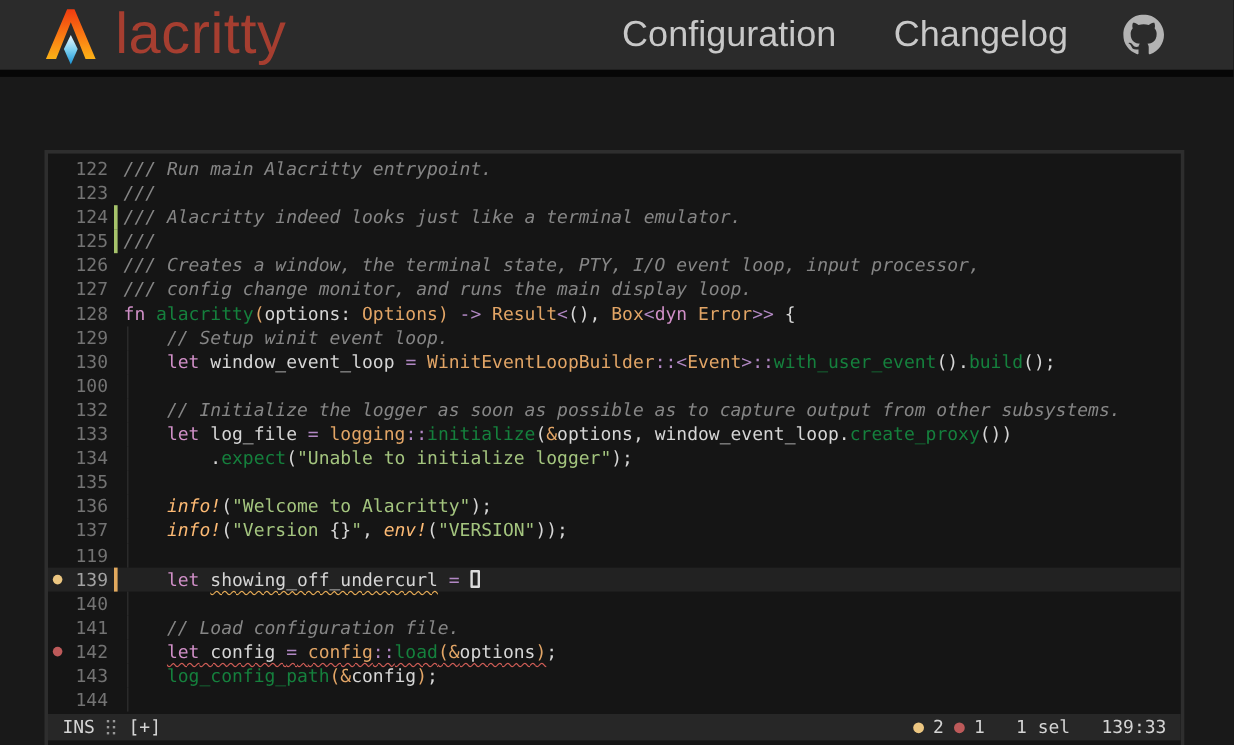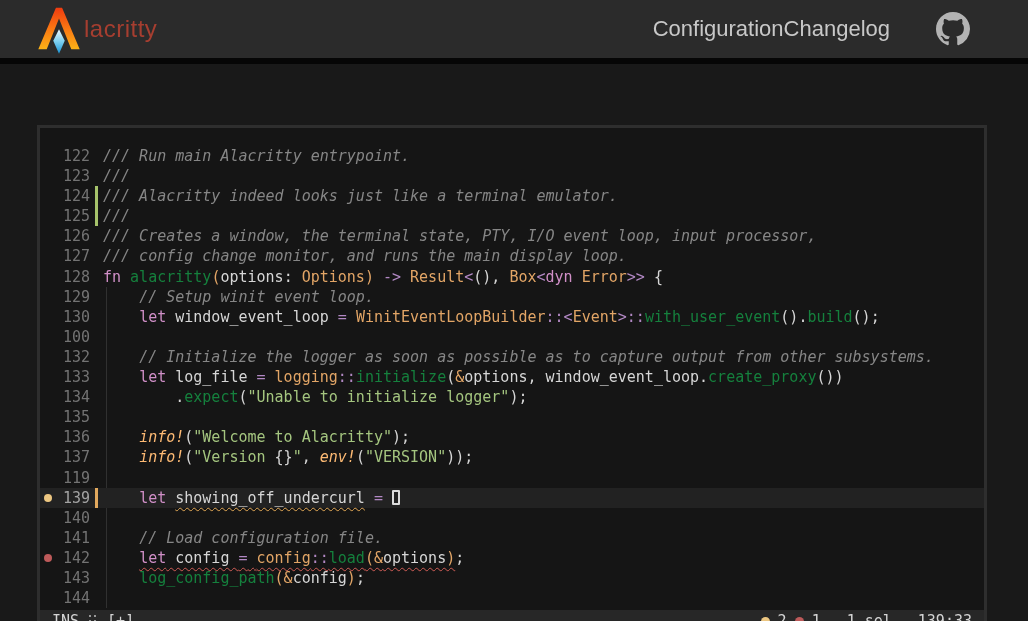--- a/index.html
+++ b/index.html
@@ -4,32 +4,32 @@
 <style>
   * { margin:0; padding:0; box-sizing:border-box; }
   html,body { width:1028px; height:621px; overflow:hidden; background:#191919;
     font-family:"Liberation Sans", sans-serif; }
 
   
   .header { height:58px; background:#2b2b2b; display:flex; align-items:center;
     padding:0 58px 0 36px; position:relative; z-index:2; }
   .logo-wrap { display:flex; align-items:flex-end; cursor:pointer; }
   .logo-svg { display:block; overflow:visible; }
-  .logo-text { color:#a63e30; font-size:24px; line-height:52px; margin-left:2px;
+  .logo-text { color:#a63e30; font-size:48px; line-height:52px; margin-left:14px;
     letter-spacing:0.5px; }
   .spacer { flex:1; }
-  .nav-link { color:#c8c8c8; font-size:22px; cursor:pointer; }
+  .nav-link { color:#c8c8c8; font-size:30px; margin-left:48px; cursor:pointer; }
   .gh { margin-left:46px; cursor:pointer; display:flex; align-items:center; }
   .strip { height:6px; background:#060606; }
 
   
   .term { margin:61px 0 0 37px; width:950px; height:560px;
     border:3px solid #2e2e2e; background:#151515; overflow:hidden;
     display:flex; flex-direction:column; }
-  .code-area { padding-top:18px; font:15px "DejaVu Sans Mono", monospace; }
+  .code-area { padding-top:3px; font:15px "DejaVu Sans Mono", monospace; }
 
   .cl { display:flex; height:20.1px; line-height:20.1px; white-space:pre; }
   .cl.cur-line { background:#222222; }
   .dotcol { width:16px; flex:none; position:relative; }
   .dot { position:absolute; left:4px; top:6px; width:8px; height:8px; border-radius:50%; }
   .dot.warn { background:#ecc681; }
   .dot.err  { background:#bd5a5a; }
   .lnum { width:34px; flex:none; text-align:right; color:#737373; }
   .cur-line .lnum { color:#a3a3a3; }
   .gitcol { width:13px; flex:none; position:relative; }

